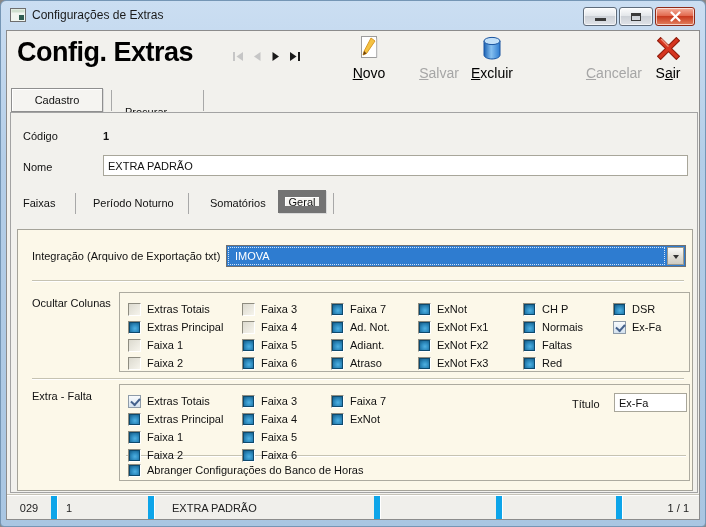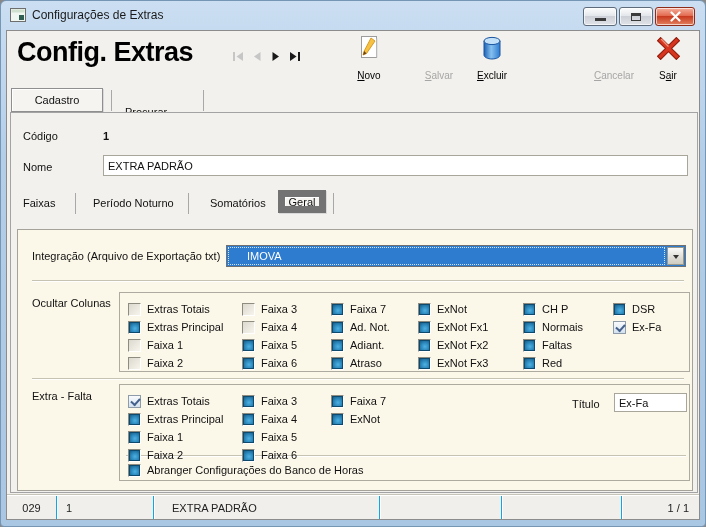--- a/index.html
+++ b/index.html
@@ -21,21 +21,21 @@
           background:linear-gradient(180deg,#F5AE9B 0%,#E26B50 45%,#C93B20 50%,#E2815F 100%);}
   .glyph-min{width:11px;height:3px;background:#3A3A3A;transform:translateY(3px);}
   .glyph-max{width:10px;height:8px;border:1px solid #3A3A3A;border-top-width:3px;background:transparent;}
   
   .client{position:absolute;left:5px;right:5px;top:29px;bottom:6px;background:#F2F1ED;border:1px solid #8C8C8C;}
   .page-title{position:absolute;left:10px;top:6px;font-size:27px;font-weight:bold;color:#000;letter-spacing:-.5px;}
   .nav{position:absolute;left:225px;top:17px;display:flex;gap:7px;}
   .nav span{display:inline-block;width:12px;height:11px;}
   .tool{position:absolute;top:3px;width:60px;height:49px;text-align:center;}
   .tool .ticon{display:inline-block;margin-top:1px;}
-  .tool .tlabel{position:absolute;left:0;right:0;bottom:2px;font-size:10px;color:#000;}
+  .tool .tlabel{position:absolute;left:0;right:0;bottom:2px;font-size:14px;color:#000;}
   .tool.disabled .tlabel{color:#A6A6A6;}
   .tool-novo{left:332px;} .tool-salvar{left:402px;} .tool-excluir{left:455px;}
   .tool-cancelar{left:577px;} .tool-sair{left:631px;}
   
   .tab-sel{position:absolute;border:1px solid #8F8F8F;background:#F5F4F1;
            box-shadow:inset 1px 1px 0 #FFF,1px 1px 0 #D9D9D9;
            display:flex;align-items:center;justify-content:center;font-size:11px;color:#111;}
   .tab-cadastro{left:4px;top:57px;width:92px;height:24px;}
   .tab-flat{position:absolute;font-size:11px;color:#111;}
   .tab-procurar{left:118px;top:75px;}
@@ -44,21 +44,21 @@
   .main-panel{position:absolute;left:3px;top:81px;width:688px;height:381px;border:1px solid #A3A3A3;background:#F2F1ED;}
   .lbl{position:absolute;font-size:11px;color:#111;white-space:nowrap;}
   .bold{font-weight:bold;}
   .tbox{position:absolute;border:1px solid #A8A69A;background:#FFF;font:11px "Liberation Sans",sans-serif;padding:0 4px;color:#111;}
   .subtab-sel{position:absolute;border:7px solid #737373;background:#F5F4F1;
            box-shadow:inset 1px 1px 0 #FFF,1px 1px 0 #D9D9D9;
            display:flex;align-items:center;justify-content:center;font-size:11px;color:#111;}
   
   .cream{position:absolute;left:6px;top:116px;width:676px;height:262px;border:1px solid #A5A399;background:#FCF8E9;}
   .combo{position:absolute;left:208px;top:15px;width:460px;height:22px;display:flex;border:1px solid #707070;background:#2E7CD0;}
-  .combo-text{flex:1;color:#FFF;font-size:11px;display:flex;align-items:center;padding-left:20px;
+  .combo-text{flex:1;color:#FFF;font-size:11px;display:flex;align-items:center;padding-left:8px;
               outline:1px dotted #CFE2F5;outline-offset:-2px;}
   .combo-btn{width:17px;margin:1px;background:linear-gradient(180deg,#FBFBFA 0%,#DEDCD4 60%,#CFCCC2 100%);
              border:1px solid #9B988C;display:flex;align-items:center;justify-content:center;}
   .combo-btn .arr{width:0;height:0;border:3.5px solid transparent;border-top:4px solid #333;margin-top:4px;}
   .hsep{position:absolute;height:0;border-top:1px solid #C6C3B2;box-shadow:0 1px 0 #FFFFFF;}
   .grpbox{position:absolute;border:1px solid #ADABA0;}
   .cb-col{position:absolute;top:7px;}
   .cb-col-1{left:8px;} .cb-col-2{left:122px;} .cb-col-3{left:211px;}
   .cb-col-4{left:298px;} .cb-col-5{left:403px;} .cb-col-6{left:493px;}
   .cb-item{display:flex;align-items:center;gap:6px;height:18px;}
@@ -68,21 +68,21 @@
   .cb.filled::after{content:"";position:absolute;left:0;top:0;right:0;bottom:0;
       background:radial-gradient(circle at 55% 62%,#4FB1E2 0%,#2E8BBF 48%,#155D88 100%);
       border:1px solid #0E4A6E;}
   .cb.checked{border:1px solid #8E9BA8;background:linear-gradient(180deg,#F8FAFC 0%,#E9F0F7 45%,#D3E1EF 100%);}
   .cb.checked::after{content:"";position:absolute;left:2px;top:2px;width:7px;height:4px;
       border-left:2px solid #44618C;border-bottom:2px solid #44618C;transform:rotate(-48deg);}
   .cb-lab{font-size:11px;color:#111;white-space:nowrap;}
   
   .statusbar{position:absolute;left:0;right:0;bottom:0;height:24px;display:flex;background:#F0EFEB;
              border-top:1px solid #FFFFFF;box-shadow:0 -1px 0 #C6C3B8;}
-  .sb{border-right:1px solid #0ea5e9;box-shadow:1px 0 0 #FFF;display:flex;align-items:center;
+  .sb{border-right:6px solid #0ea5e9;box-shadow:1px 0 0 #FFF;display:flex;align-items:center;
       font-size:11px;color:#222;overflow:hidden;white-space:nowrap;}
   .sb1{width:50px;justify-content:center;}
   .sb2{width:97px;padding-left:9px;}
   .sb3{width:226px;padding-left:18px;}
   .sb4{width:122px;} .sb5{width:120px;}
   .sb6{flex:1;justify-content:flex-end;padding-right:10px;border-right:none;box-shadow:none;}
   u{text-decoration:underline;}
 </style>
 </head>
 <body>

